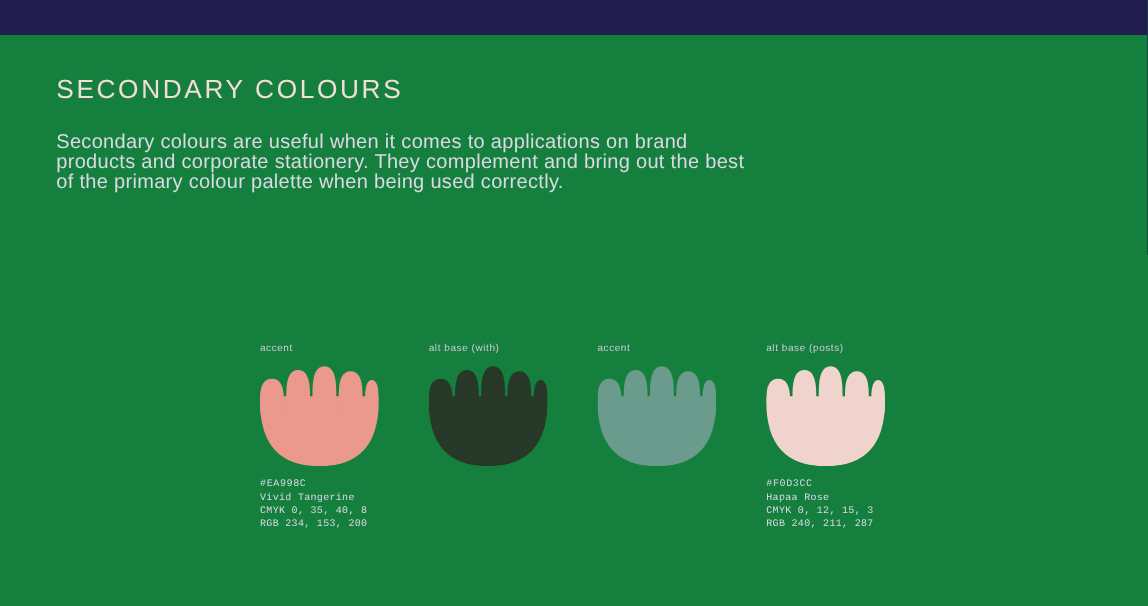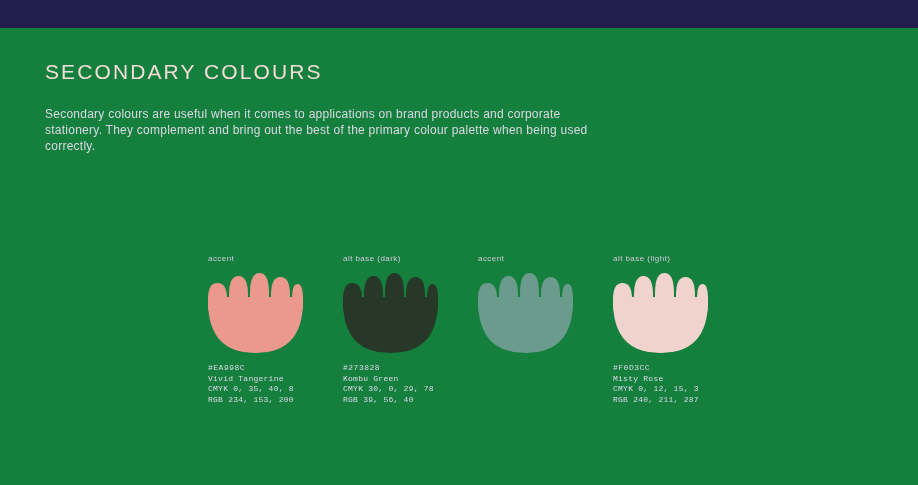--- a/index.html
+++ b/index.html
@@ -30,32 +30,32 @@
     font-size:21px;
     letter-spacing:2.1px;
     color:#f3ddd8;
     font-weight:400;
   }
 
   .para {
     position:absolute;
     left:45px;
     color:#dcd8e6;
-    font-size:12px;
+    font-size:16px;
     line-height:16px;
     letter-spacing:0.25px;
     width:560px;
   }
   .para-1 { top:78px; }
   .para-2 { top:140px; }
 
   
   .swatches {
     position:absolute;
-    left:208px; top:226px;
+    left:208px; top:246px;
     display:flex;
     gap:40px;
   }
   .swatch { width:95px; position:relative; }
 
   .swatch-label {
     font-size:8px;
     color:#cfc9dd;
     letter-spacing:0.45px;
     margin-bottom:7px;
@@ -114,43 +114,37 @@
       </div>
       <div class="meta">
         <div class="hex">#EA998C</div>
         <div class="nm">Vivid Tangerine</div>
         <div class="cm">CMYK 0, 35, 40, 8</div>
         <div class="rgb">RGB 234, 153, 200</div>
       </div>
     </div>
 
     <div class="swatch">
-      <div class="swatch-label">alt base (dark)</div>
+      <div class="swatch-label">alt base (with)</div>
       <div class="tulip-wrap">
         <svg class="tulip" width="95" height="82" viewBox="0 0 95 82" aria-hidden="true">
           <defs>
             <clipPath id="clip1">
                 <path d="M0,30 Q0,82 47.5,82 Q95,82 95,30 L95,0 L0,0 Z"></path>
               </clipPath>
           </defs>
           <g clip-path="url(#clip1)">
             <path id="body1" d="M0,26 L0,40 Q0,82 47.5,82 Q95,82 95,40 L95,26 Z" fill="#273828"></path>
             <path id="p1a" d="M0,28 L0,40 L19,40 L19,28 Q19,12 9.5,12 Q0,12 0,28 Z" fill="#273828"></path>
             <path id="p1b" d="M21,24 L21,40 L40,40 L40,24 Q40,5 30.5,5 Q21,5 21,24 Z" fill="#273828"></path>
             <path id="p1c" d="M42,22 L42,40 L61,40 L61,22 Q61,2 51.5,2 Q42,2 42,22 Z" fill="#273828"></path>
             <path id="p1d" d="M63,24 L63,40 L82,40 L82,24 Q82,6 72.5,6 Q63,6 63,24 Z" fill="#273828"></path>
             <path id="p1e" d="M84,28 L84,40 L95,40 L95,28 Q95,13 89.5,13 Q84,13 84,28 Z" fill="#273828"></path>
           </g>
         </svg>
-      </div>
-      <div class="meta">
-        <div class="hex">#273828</div>
-        <div class="nm">Kombu Green</div>
-        <div class="cm">CMYK 30, 0, 29, 78</div>
-        <div class="rgb">RGB 39, 56, 40</div>
       </div>
     </div>
 
     <div class="swatch">
       <div class="swatch-label">accent</div>
       <div class="tulip-wrap">
         <svg class="tulip" width="95" height="82" viewBox="0 0 95 82" aria-hidden="true">
           <defs>
             <clipPath id="clip2">
                 <path d="M0,30 Q0,82 47.5,82 Q95,82 95,30 L95,0 L0,0 Z"></path>
@@ -162,41 +156,41 @@
             <path id="p2b" d="M21,24 L21,40 L40,40 L40,24 Q40,5 30.5,5 Q21,5 21,24 Z" fill="#6B9B8D"></path>
             <path id="p2c" d="M42,22 L42,40 L61,40 L61,22 Q61,2 51.5,2 Q42,2 42,22 Z" fill="#6B9B8D"></path>
             <path id="p2d" d="M63,24 L63,40 L82,40 L82,24 Q82,6 72.5,6 Q63,6 63,24 Z" fill="#6B9B8D"></path>
             <path id="p2e" d="M84,28 L84,40 L95,40 L95,28 Q95,13 89.5,13 Q84,13 84,28 Z" fill="#6B9B8D"></path>
           </g>
         </svg>
       </div>
     </div>
 
     <div class="swatch">
-      <div class="swatch-label">alt base (light)</div>
+      <div class="swatch-label">alt base (posts)</div>
       <div class="tulip-wrap">
         <svg class="tulip" width="95" height="82" viewBox="0 0 95 82" aria-hidden="true">
           <defs>
             <clipPath id="clip3">
                 <path d="M0,30 Q0,82 47.5,82 Q95,82 95,30 L95,0 L0,0 Z"></path>
               </clipPath>
           </defs>
           <g clip-path="url(#clip3)">
             <path id="body3" d="M0,26 L0,40 Q0,82 47.5,82 Q95,82 95,40 L95,26 Z" fill="#F0D3CC"></path>
             <path id="p3a" d="M0,28 L0,40 L19,40 L19,28 Q19,12 9.5,12 Q0,12 0,28 Z" fill="#F0D3CC"></path>
             <path id="p3b" d="M21,24 L21,40 L40,40 L40,24 Q40,5 30.5,5 Q21,5 21,24 Z" fill="#F0D3CC"></path>
             <path id="p3c" d="M42,22 L42,40 L61,40 L61,22 Q61,2 51.5,2 Q42,2 42,22 Z" fill="#F0D3CC"></path>
             <path id="p3d" d="M63,24 L63,40 L82,40 L82,24 Q82,6 72.5,6 Q63,6 63,24 Z" fill="#F0D3CC"></path>
             <path id="p3e" d="M84,28 L84,40 L95,40 L95,28 Q95,13 89.5,13 Q84,13 84,28 Z" fill="#F0D3CC"></path>
           </g>
         </svg>
       </div>
       <div class="meta">
         <div class="hex">#F0D3CC</div>
-        <div class="nm">Misty Rose</div>
+        <div class="nm">Hapaa Rose</div>
         <div class="cm">CMYK 0, 12, 15, 3</div>
         <div class="rgb">RGB 240, 211, 287</div>
       </div>
     </div>
 
   </div>
 
   <div class="edge-bottom"></div>
   <div class="edge-seam"></div>
 </div>

